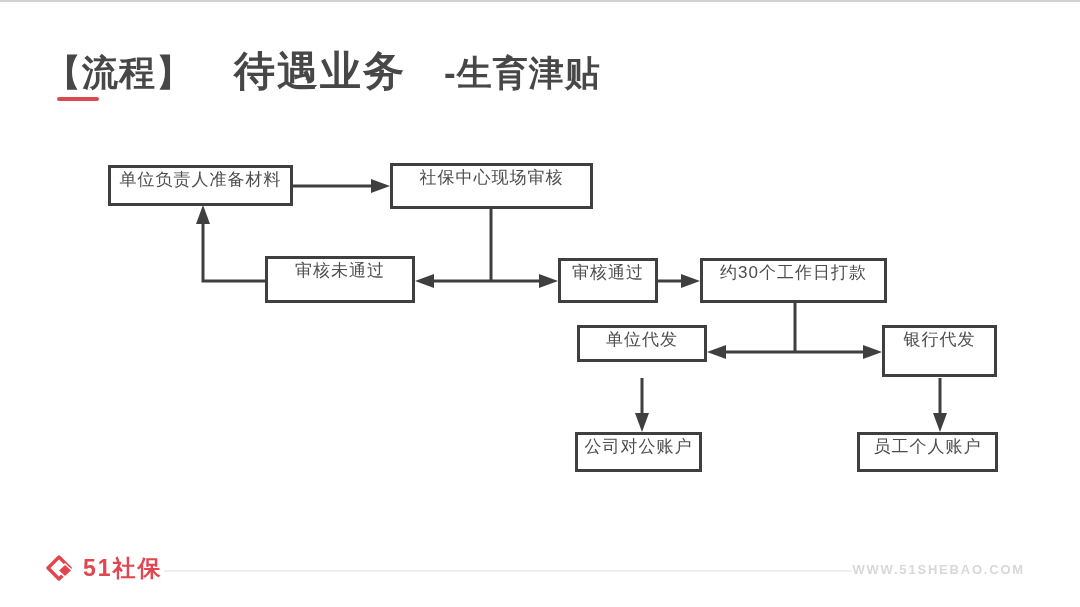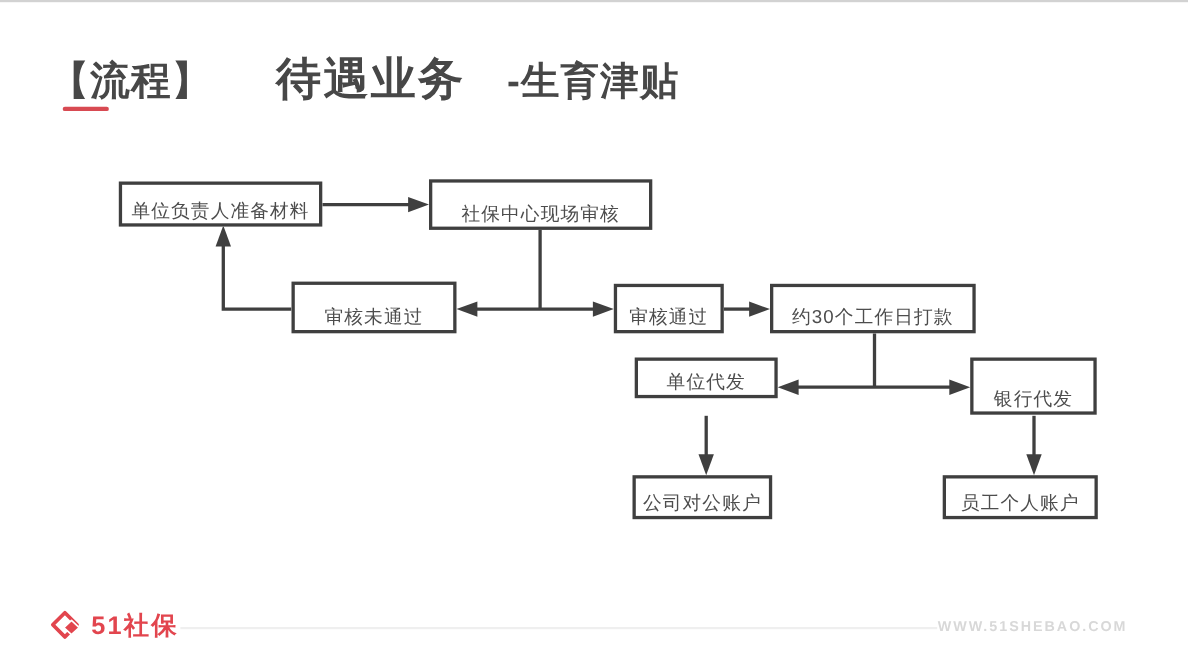--- a/index.html
+++ b/index.html
@@ -5,28 +5,28 @@
   html,body{margin:0;padding:0;}
   body{
     width:1080px;height:607px;position:relative;background:#ffffff;overflow:hidden;
     font-family:"Liberation Sans","DejaVu Sans",sans-serif;
   }
   .top-rule{position:absolute;left:0;top:0;width:1080px;height:2px;background:#d2d2d2;}
 
   
   .title-wrap{position:absolute;left:45px;top:44px;display:flex;align-items:baseline;color:#474747;gap:38px;}
   .title-bracket{font-size:36px;font-weight:600;letter-spacing:1px;}
-  .title-main{font-size:41px;font-weight:600;letter-spacing:2px;margin-left:20px;}
+  .title-main{font-size:41px;font-weight:600;letter-spacing:2px;margin-left:3px;}
   .title-sub{font-size:35px;font-weight:600;letter-spacing:1px;text-align:right;}
   .title-underline{position:absolute;left:57px;top:97px;width:42px;height:4px;background:#d84a52;border-radius:2px;}
 
   
   .flow-node{
     position:absolute;box-sizing:border-box;border:3px solid #3f3f3f;background:#ffffff;
-    display:flex;align-items:flex-end;justify-content:center;
+    display:flex;align-items:flex-start;justify-content:center;
     font-size:17px;color:#4d4d4d;letter-spacing:1px;white-space:nowrap;z-index:2;
   }
   .flow-svg{position:absolute;left:0;top:0;z-index:1;}
 
   
   .footer-logo{position:absolute;left:46px;top:553px;display:flex;align-items:center;}
   .footer-logo-text{font-size:23px;font-weight:700;color:#e2454e;letter-spacing:2px;margin-left:7px;}
   .footer-divider{position:absolute;left:164px;top:570px;width:688px;height:2px;background:#efefef;}
   .footer-url{position:absolute;right:55px;top:562px;font-size:13px;letter-spacing:1.8px;color:#d8d8d8;font-weight:600;}
 </style>

